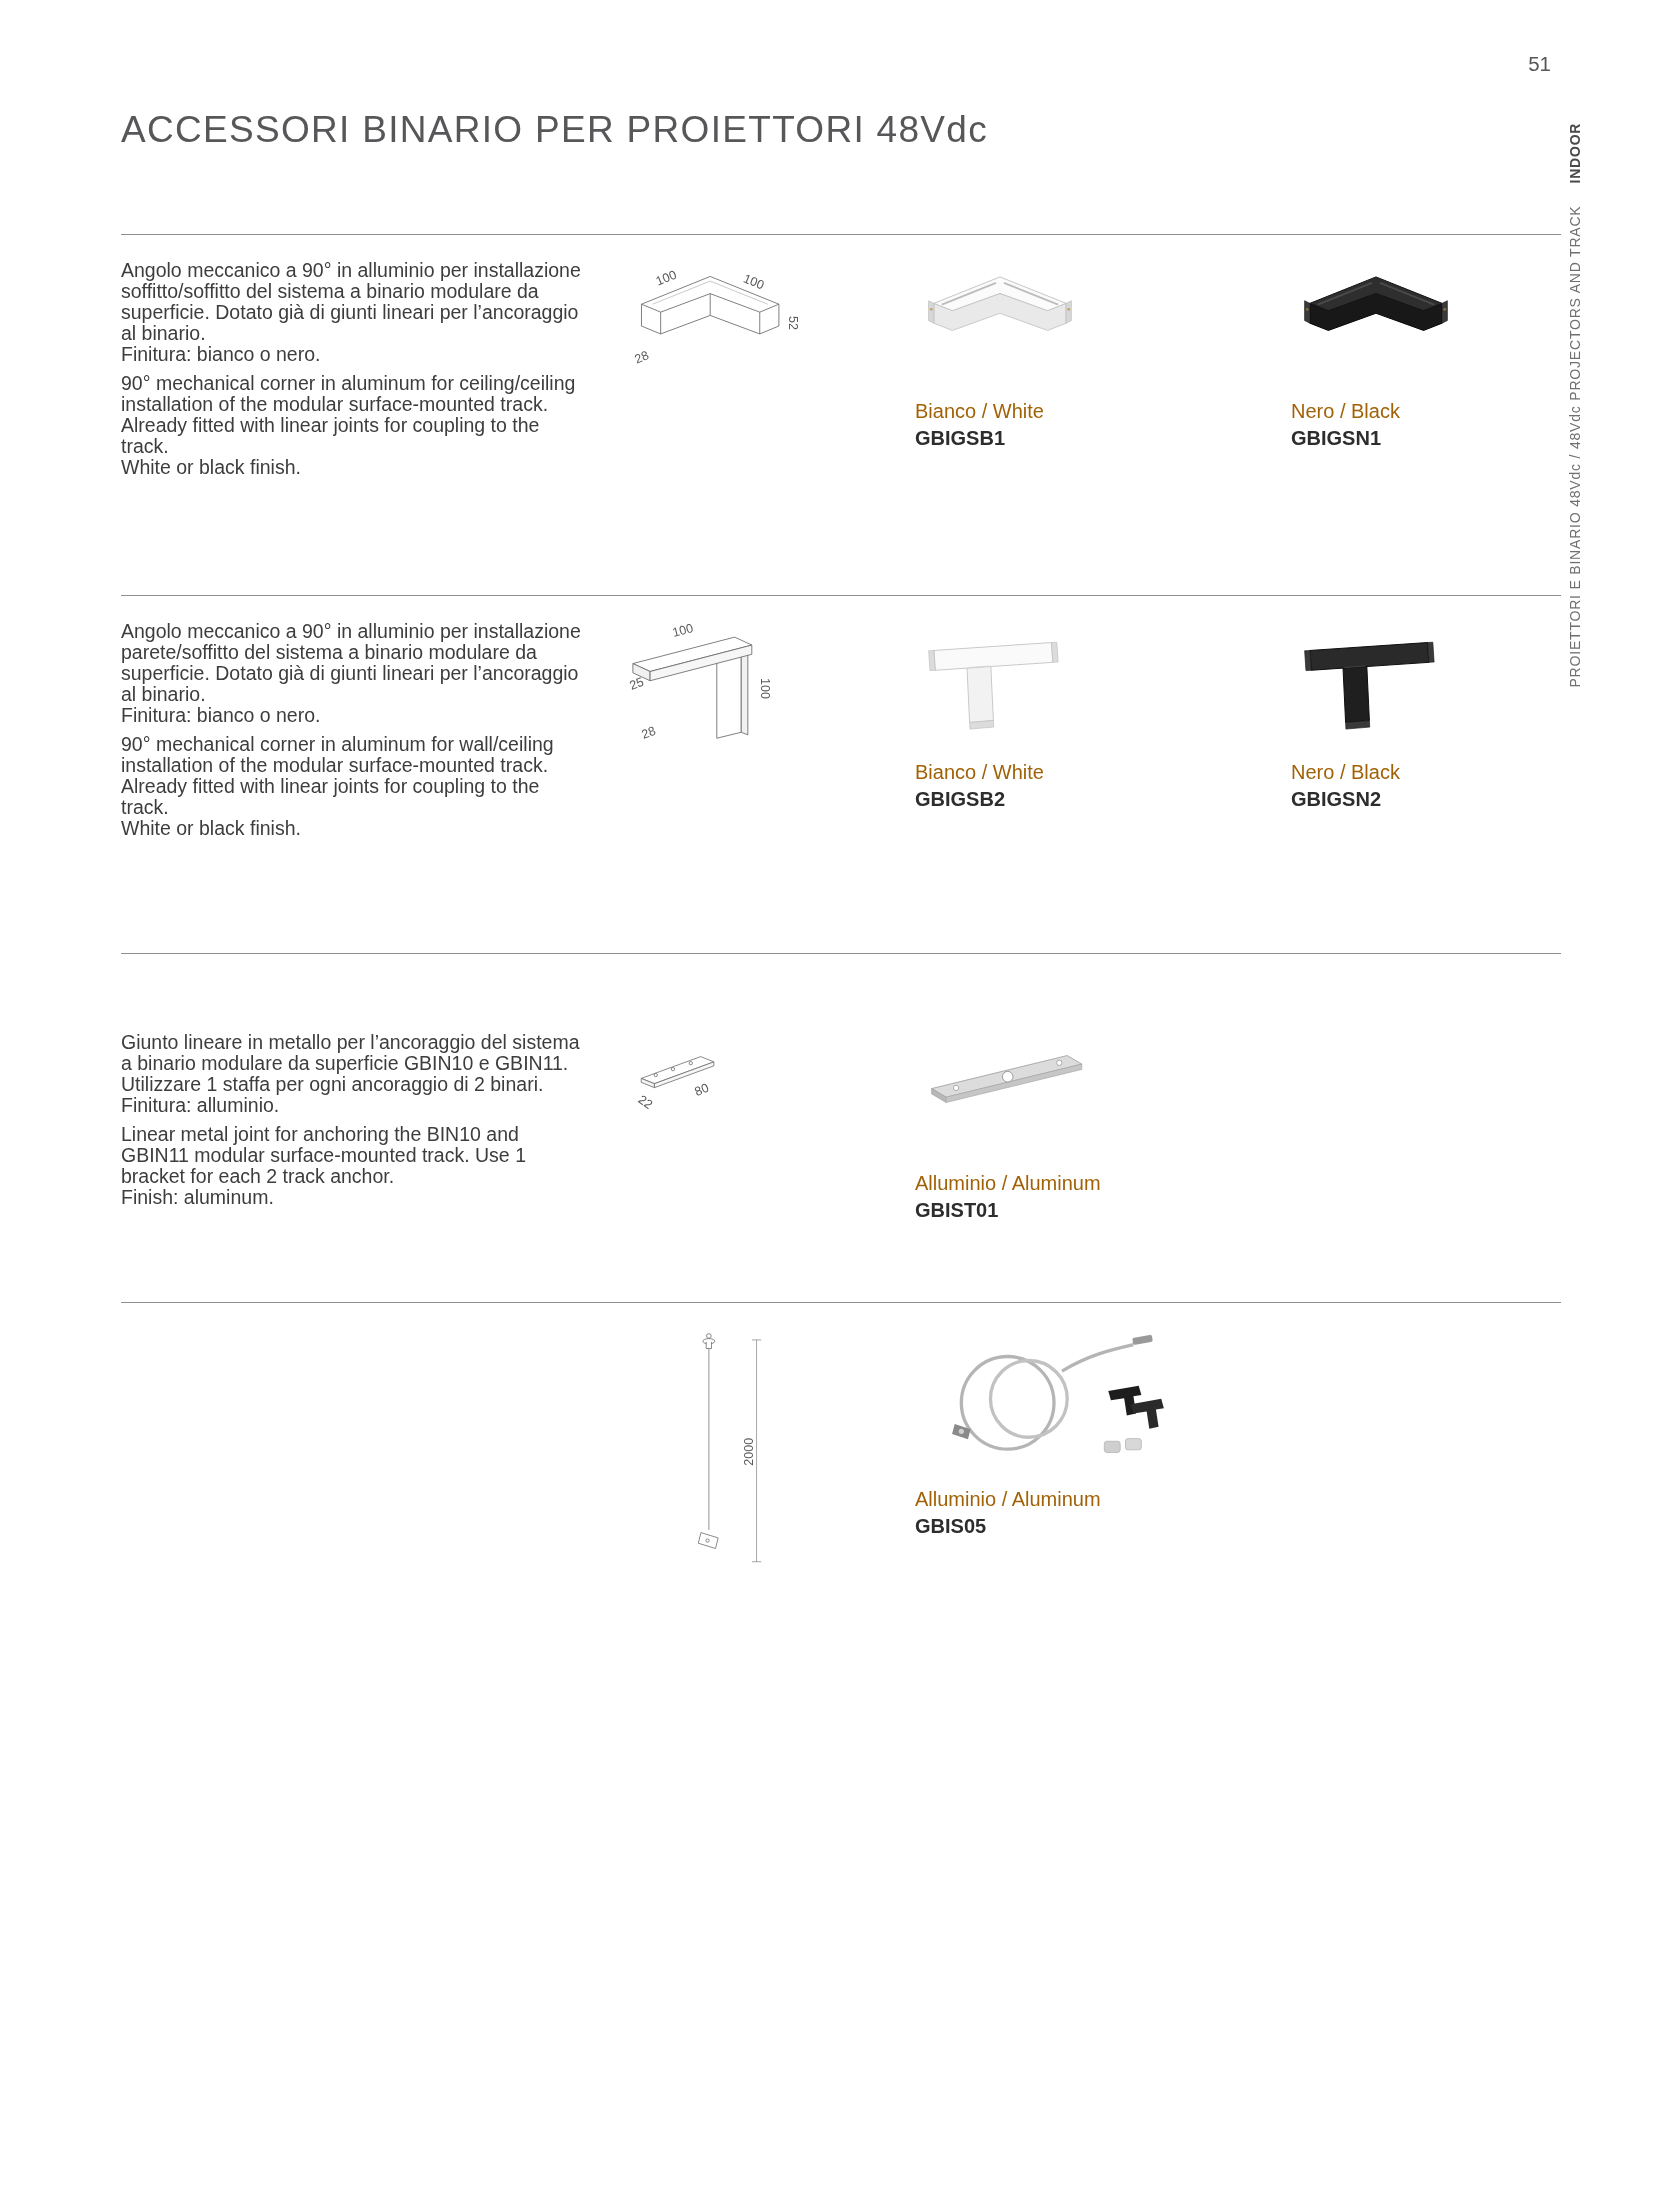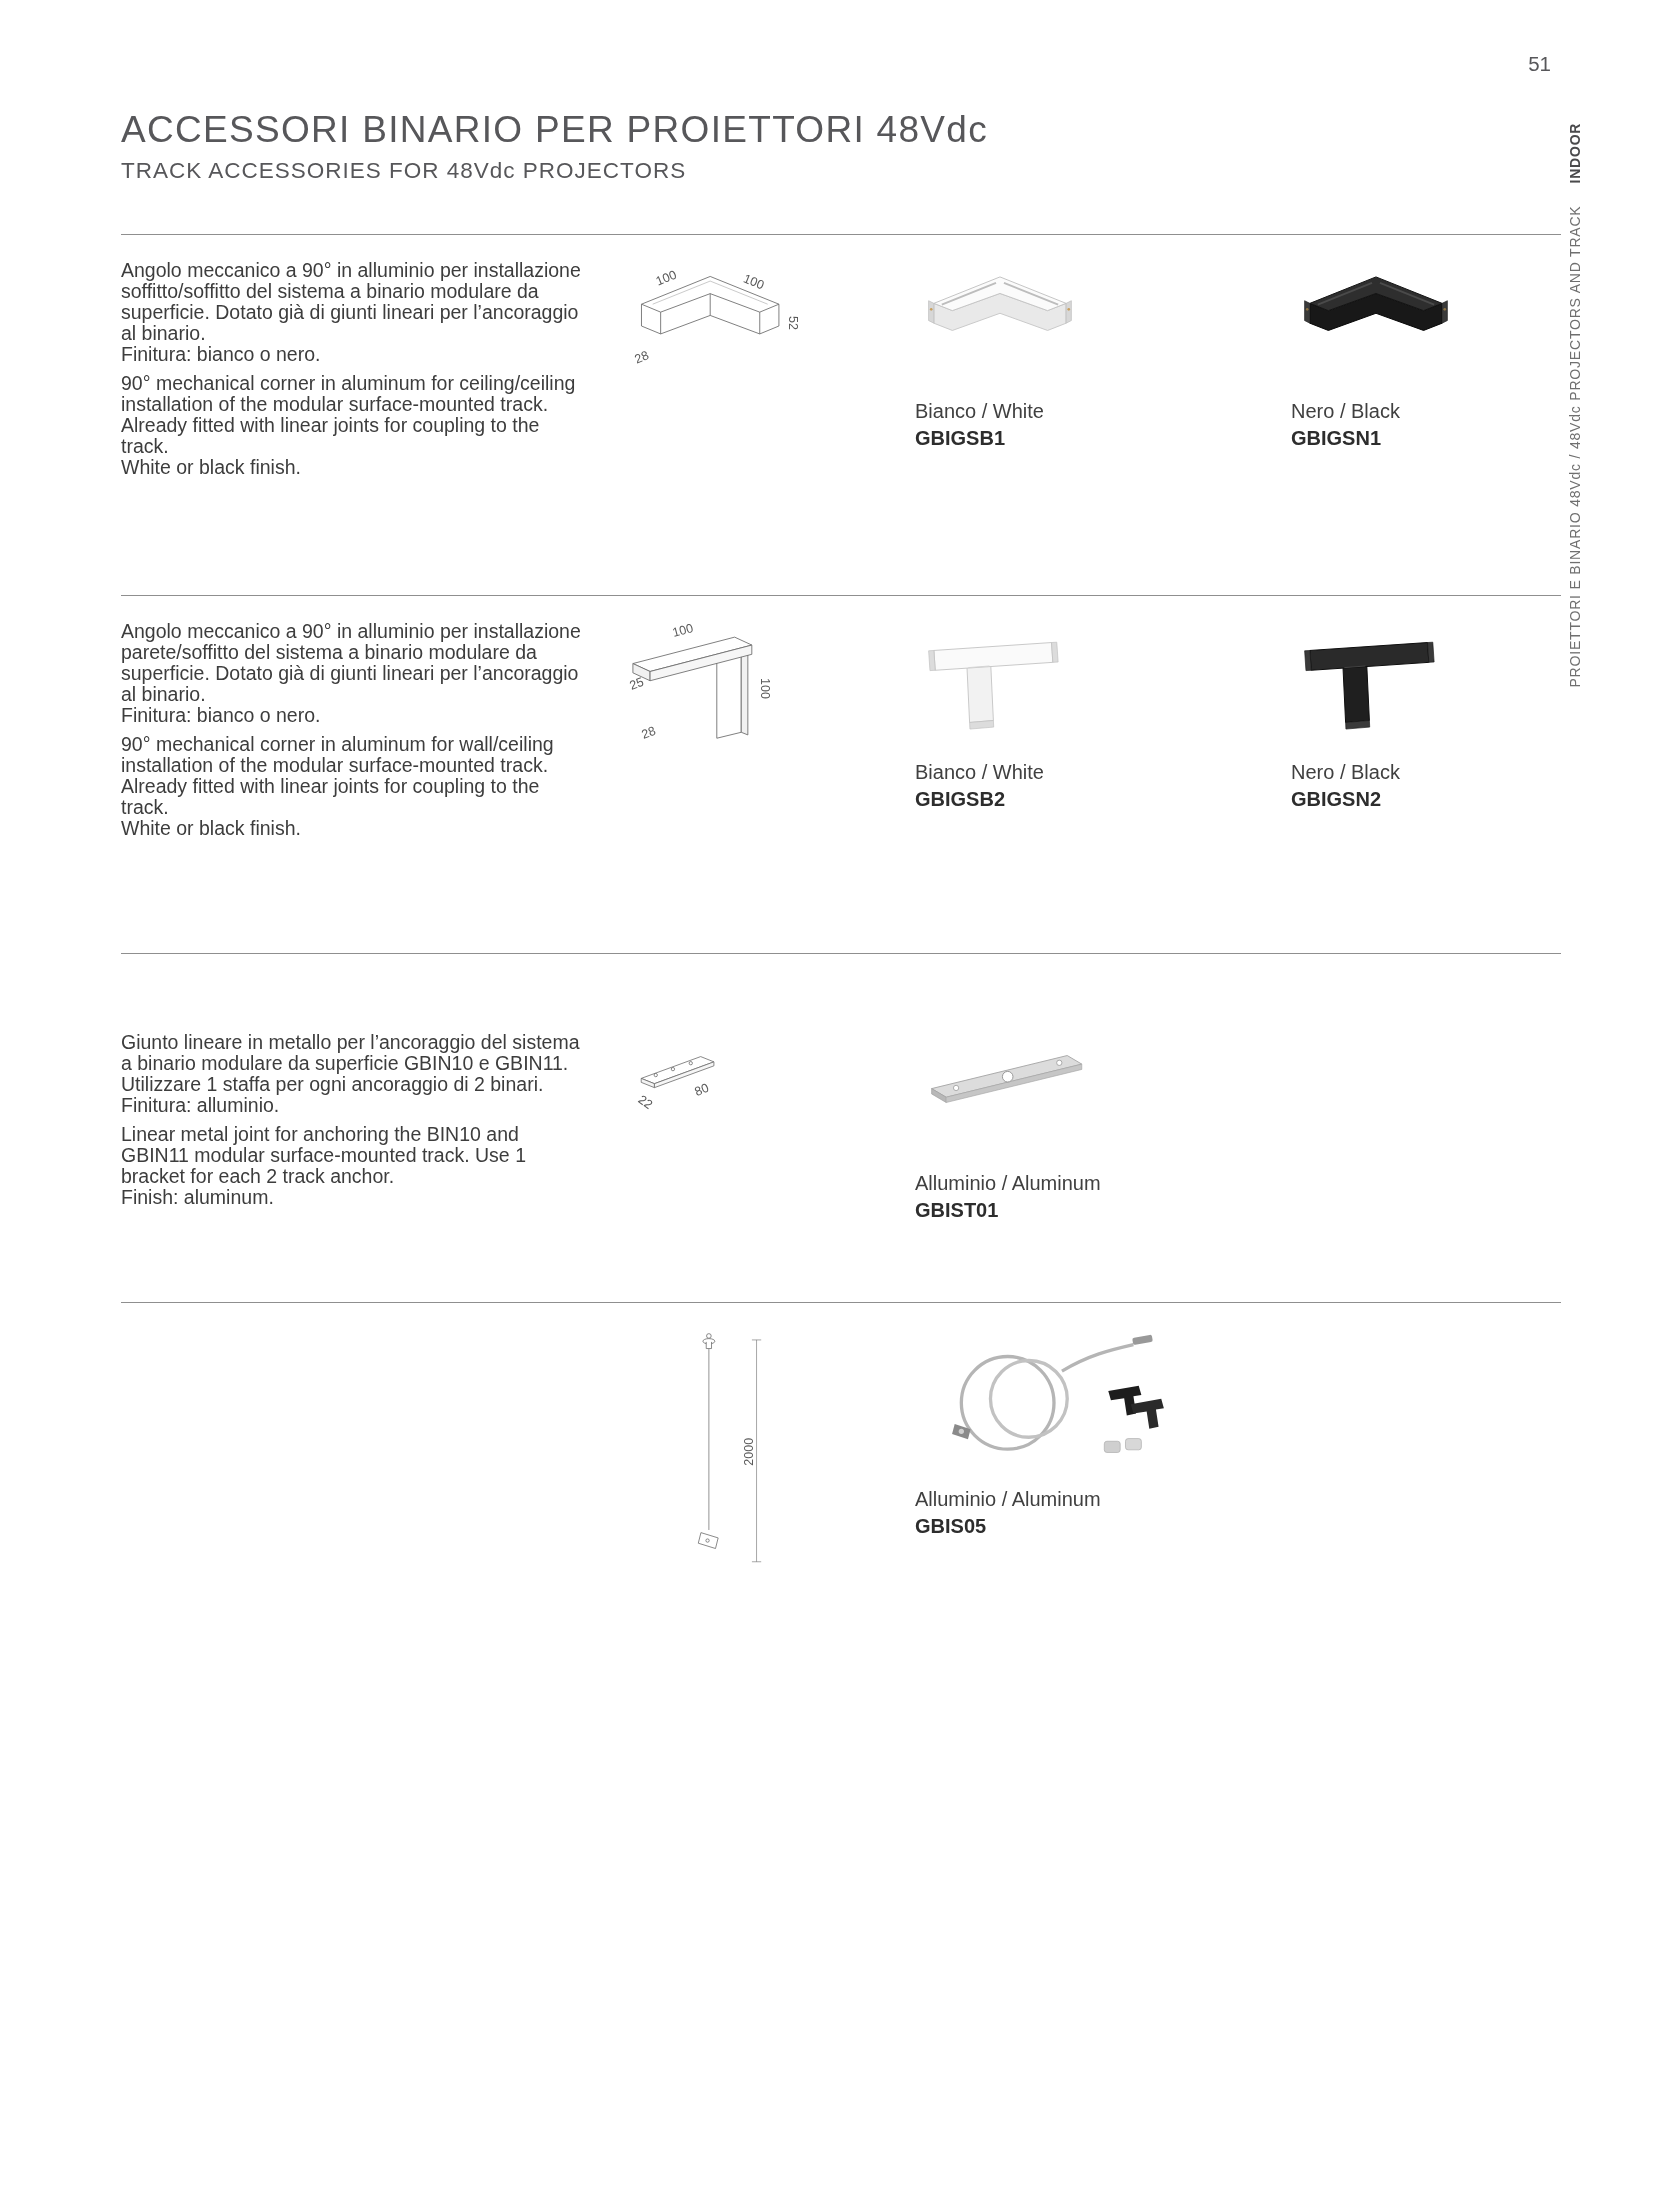--- a/index.html
+++ b/index.html
@@ -93,21 +93,21 @@
   #s4 .drawing { left: 556px; top: 0px; }
 
   .dim-text { font-size: 19px; fill: #5a5a5a; font-family: "Liberation Sans", sans-serif; }
 
   .product { position: absolute; top: 0; width: 318px; height: 212px; }
   .product.pa { left: 794px; }
   .product.pb { left: 1170px; }
   .p-img { position: absolute; left: 0; top: 6.6px; }
   .p-finish {
     position: absolute; left: 0; top: 140px;
-    font-size: 20px; color: #404040; white-space: nowrap;
+    font-size: 20px; color: #a16207; white-space: nowrap;
   }
   .p-code {
     position: absolute; left: 0; top: 167px;
     font-size: 20px; font-weight: 700; color: #2d2d2d; white-space: nowrap;
   }
   #s4 .p-img { top: 0; }
   #s4 .p-finish { top: 158px; }
   #s4 .p-code { top: 185px; text-align: right; }
 </style>
 </head>
@@ -116,21 +116,20 @@
 <div class="page">
 
   <div class="page-number">51</div>
 
   <div class="side-tab">
     <span>PROIETTORI E BINARIO 48Vdc / 48Vdc PROJECTORS AND TRACK</span>
     <span class="side-indoor">INDOOR</span>
   </div>
 
   <h1 class="page-title">ACCESSORI BINARIO PER PROIETTORI 48Vdc</h1>
-  <h2 class="page-subtitle">TRACK ACCESSORIES FOR 48Vdc PROJECTORS</h2>
 
   <div class="rule" id="rule1"></div>
   <div class="rule" id="rule2"></div>
   <div class="rule" id="rule3"></div>
   <div class="rule" id="rule4"></div>
 
   <div class="section" id="s1">
     <div class="desc-block">
       <div class="desc">Angolo meccanico a 90° in alluminio per installazione soffitto/soffitto del sistema a binario modulare da superficie. Dotato già di giunti lineari per l’ancoraggio al binario.
 Finitura: bianco o nero.</div>

